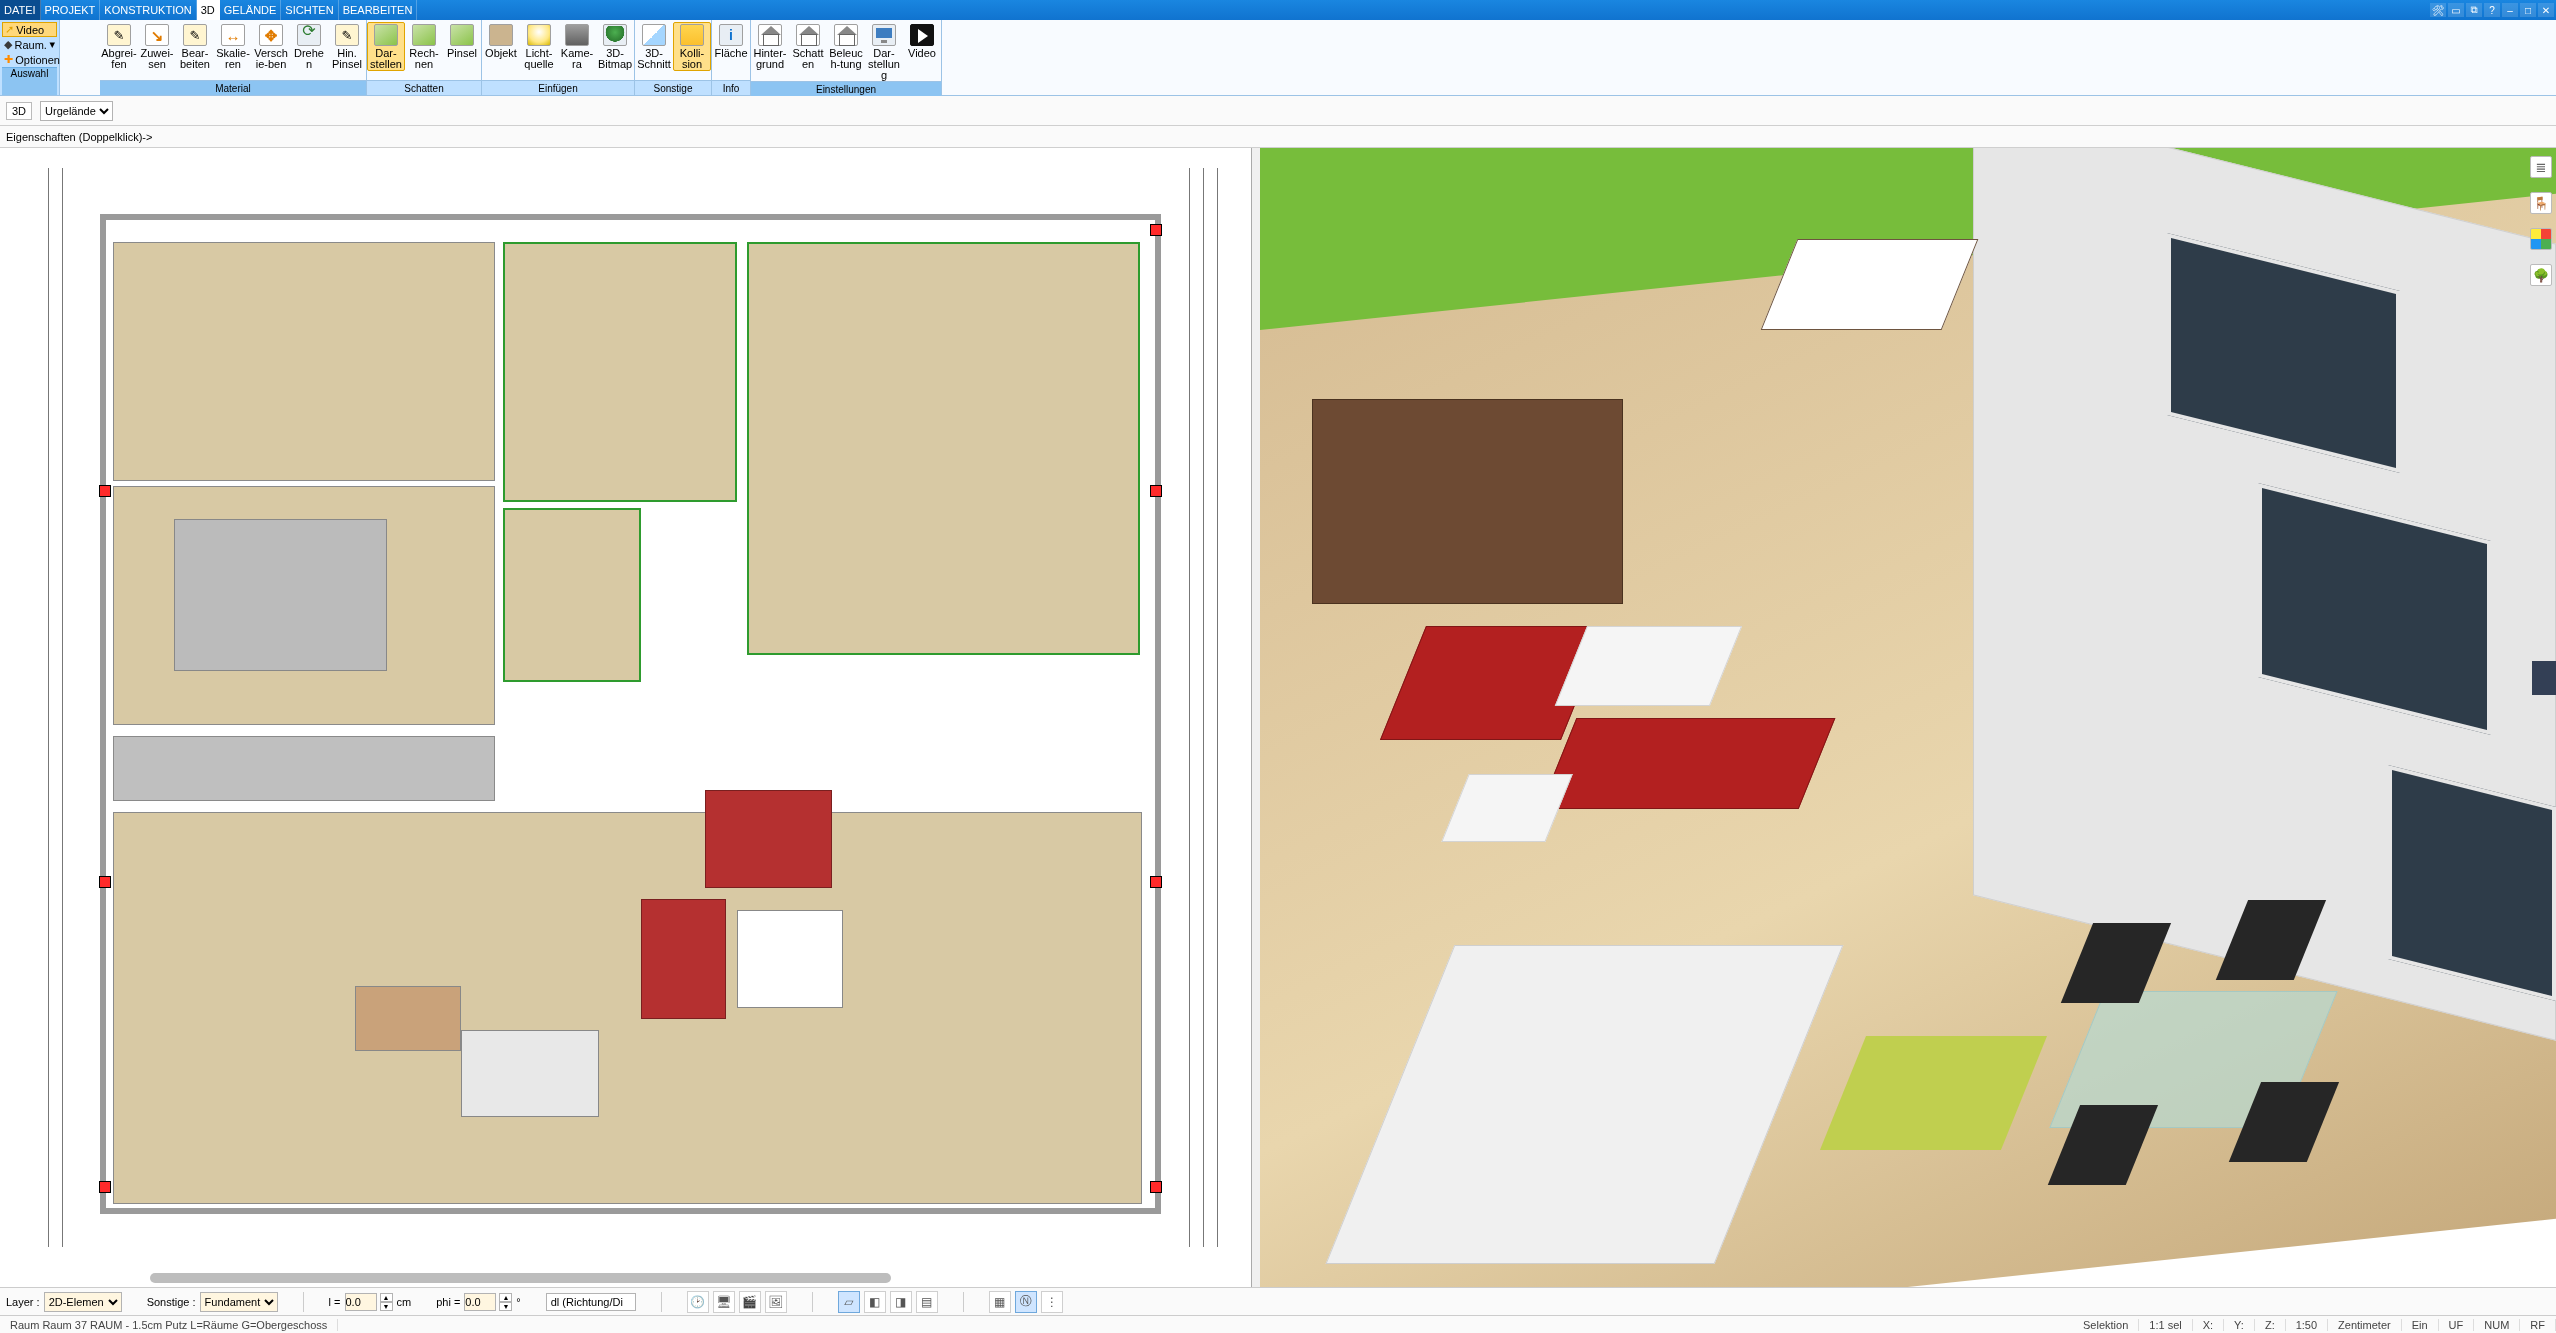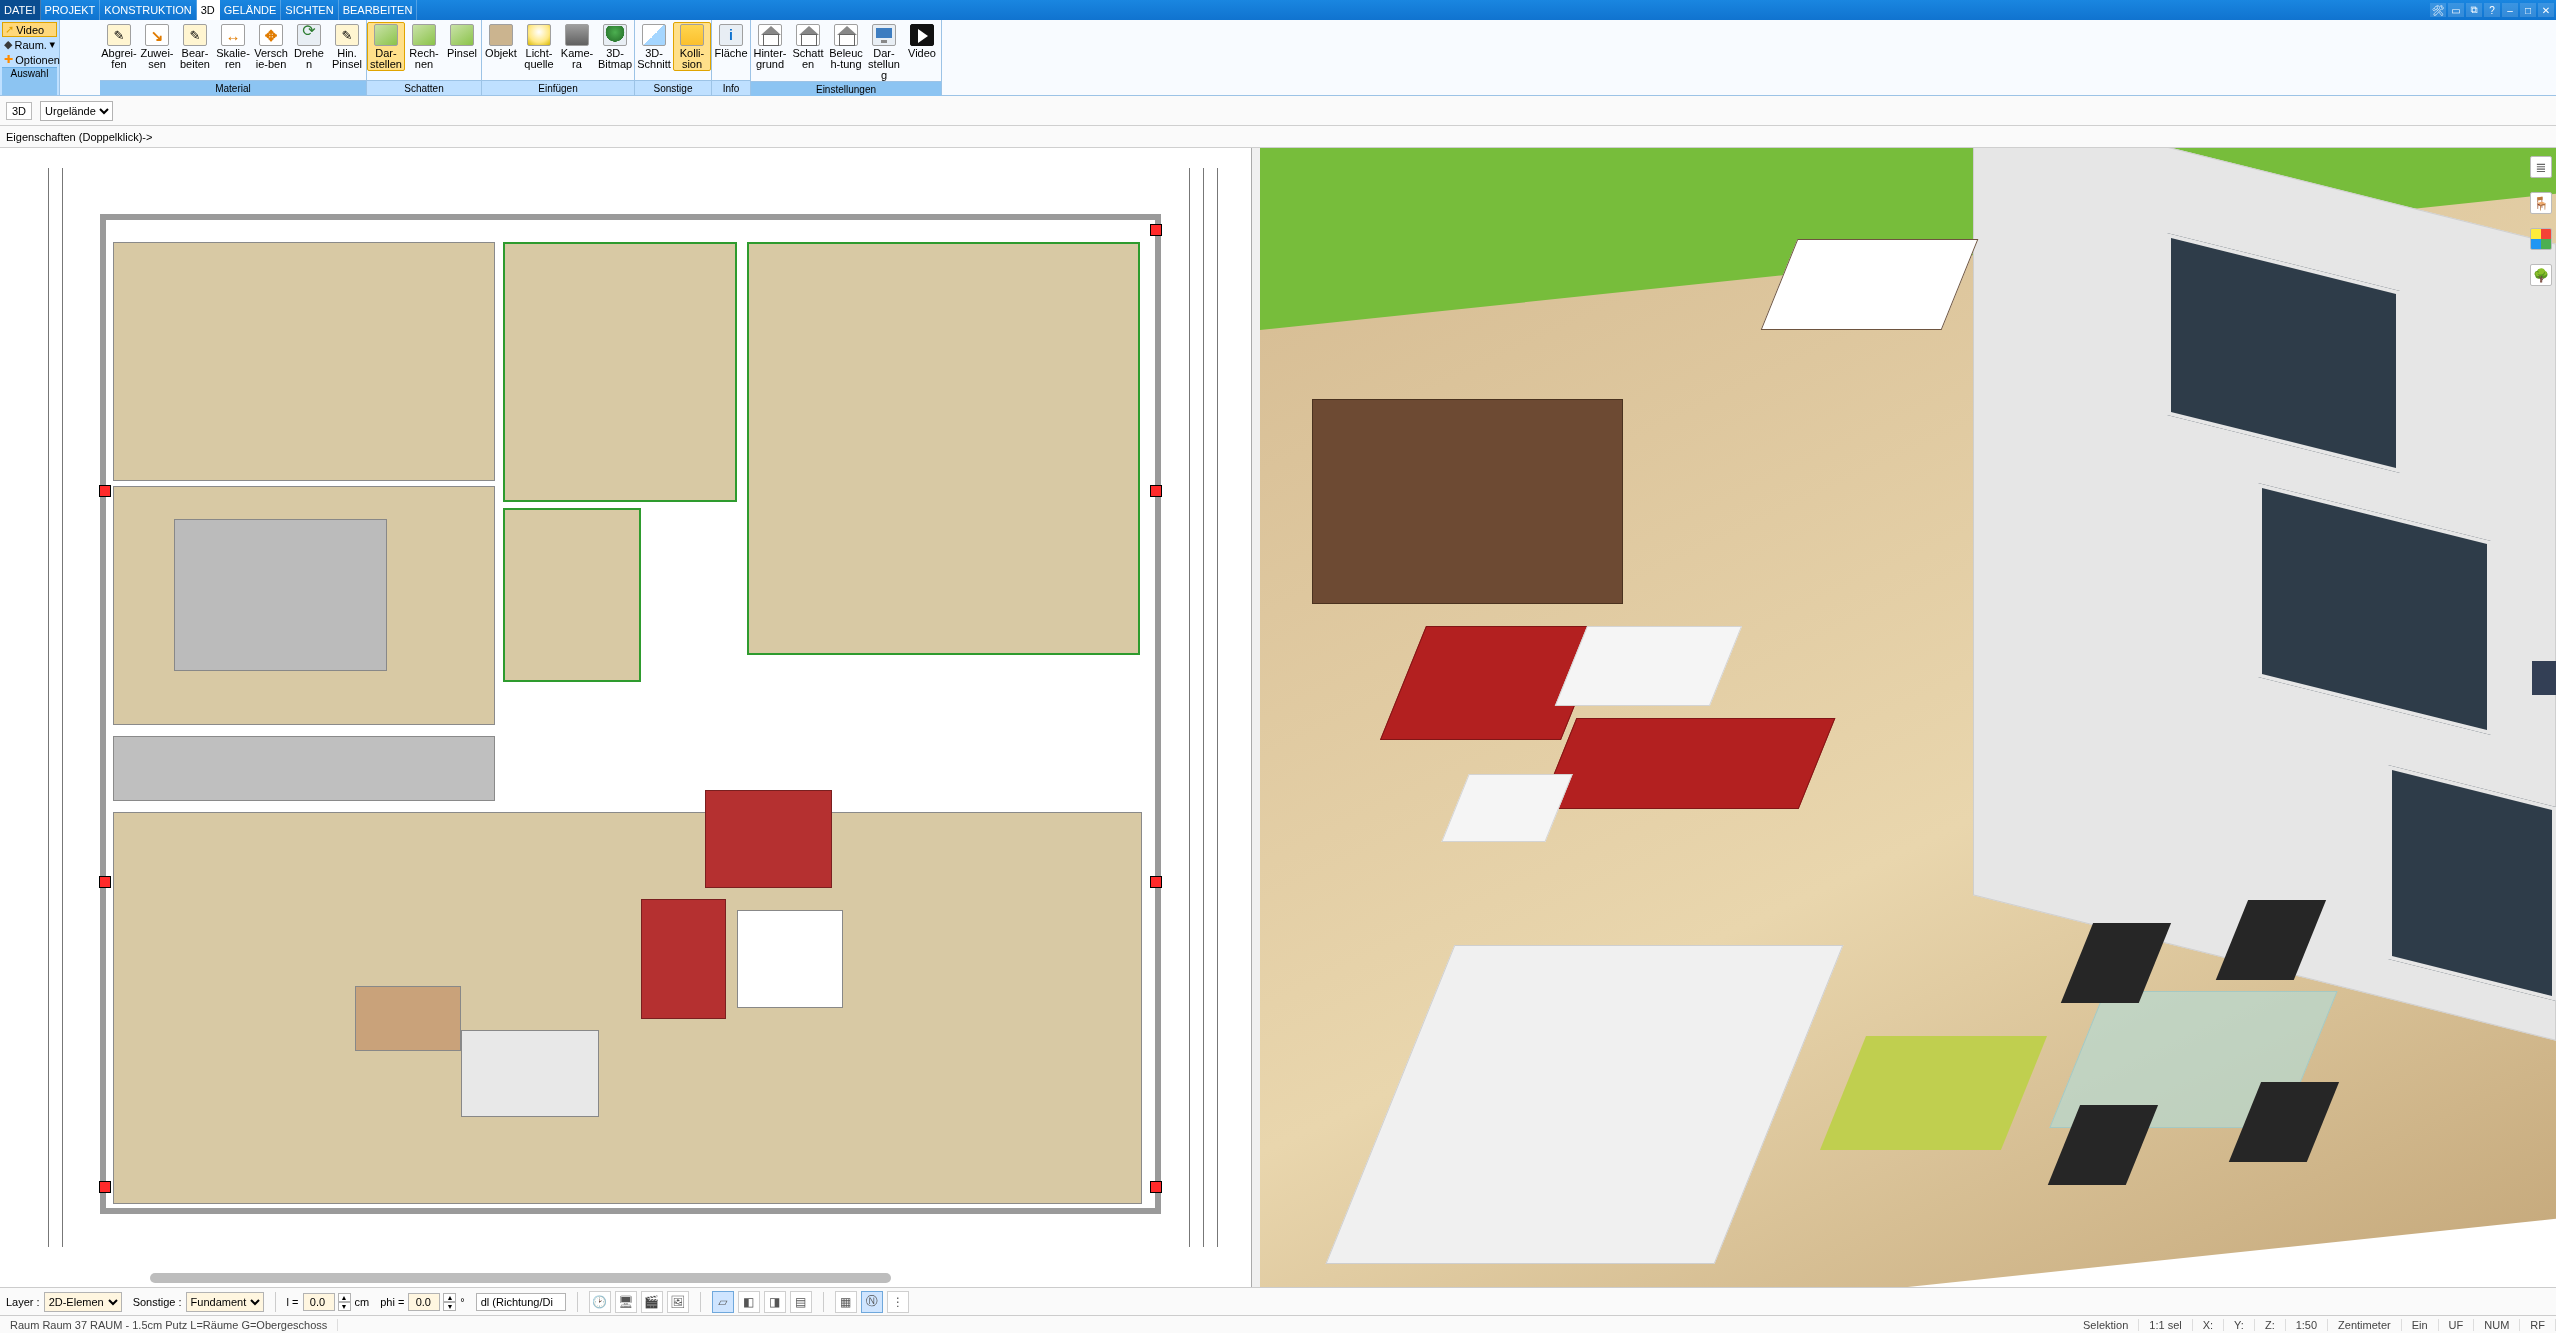--- a/index.html
+++ b/index.html
@@ -85,23 +85,23 @@
 .win { position:absolute; background:#2e3c49; border:4px solid #e6e6e6; }
 .sofa { position:absolute; background:#b32020; border:1px solid #801616; transform:skewX(-22deg); }
 .ctable { position:absolute; background:#f5f5f5; border:1px solid #d4d4d4; transform:skewX(-22deg); }
 .desk { position:absolute; background:#9a7a61; border:1px solid #6d543f; }
 .shelf { position:absolute; background:#6d4a33; border:1px solid #4a321f; }
 .rug { position:absolute; background:#c0cf4f; transform:skewX(-22deg); }
 .gtable { position:absolute; background:rgba(180,220,215,.65); border:1px solid #a5c9c4; transform:skewX(-22deg); }
 .chair { position:absolute; background:#262626; transform:skewX(-22deg); }
 
 
-.bottombar { height:28px; border-top:1px solid #ccc; background:#fafafa; display:flex; align-items:center; padding:0 6px; gap:11px; font-size:11px; }
+.bottombar { height:28px; border-top:1px solid #ccc; background:#fafafa; display:flex; align-items:center; padding:0 6px; gap:25px; font-size:11px; }
 .bottombar .grp { display:flex; align-items:center; gap:4px; }
-.bottombar input[type=text]{ width:32px; height:18px; font-size:11px; border:1px solid #b3b3b3; text-align:center; background:#fff6e0; padding-right:2px;}
+.bottombar input[type=text]{ width:32px; height:18px; font-size:11px; border:1px solid #b3b3b3; text-align:left; background:#fff6e0; padding-right:2px;}
 .bottombar select{ height:20px; font-size:11px; border:1px solid #b3b3b3; background:#fff6e0;}
 .bottombar .spinner { display:flex; flex-direction:column; margin-left:-1px; }
 .bottombar .spinner span { width:13px; height:9px; border:1px solid #b3b3b3; background:#fff; font-size:7px; line-height:7px; text-align:center; }
 .bottombar .tbtn { width:22px; height:22px; border:1px solid #cfcfcf; background:#fff; display:flex; align-items:center; justify-content:center; color:#555; font-size:12px;}
 .bottombar .tbtn.active { background:#cfe5ff; border-color:#6fa8dc; }
 .statusbar { height:18px; border-top:1px solid #ccc; background:#fafafa; display:flex; align-items:center; font-size:10px; color:#444; }
 .statusbar .s { padding:0 10px; border-right:1px solid #ddd; }
 .statusbar .spacer { flex:1; }
 </style>
 </head>

